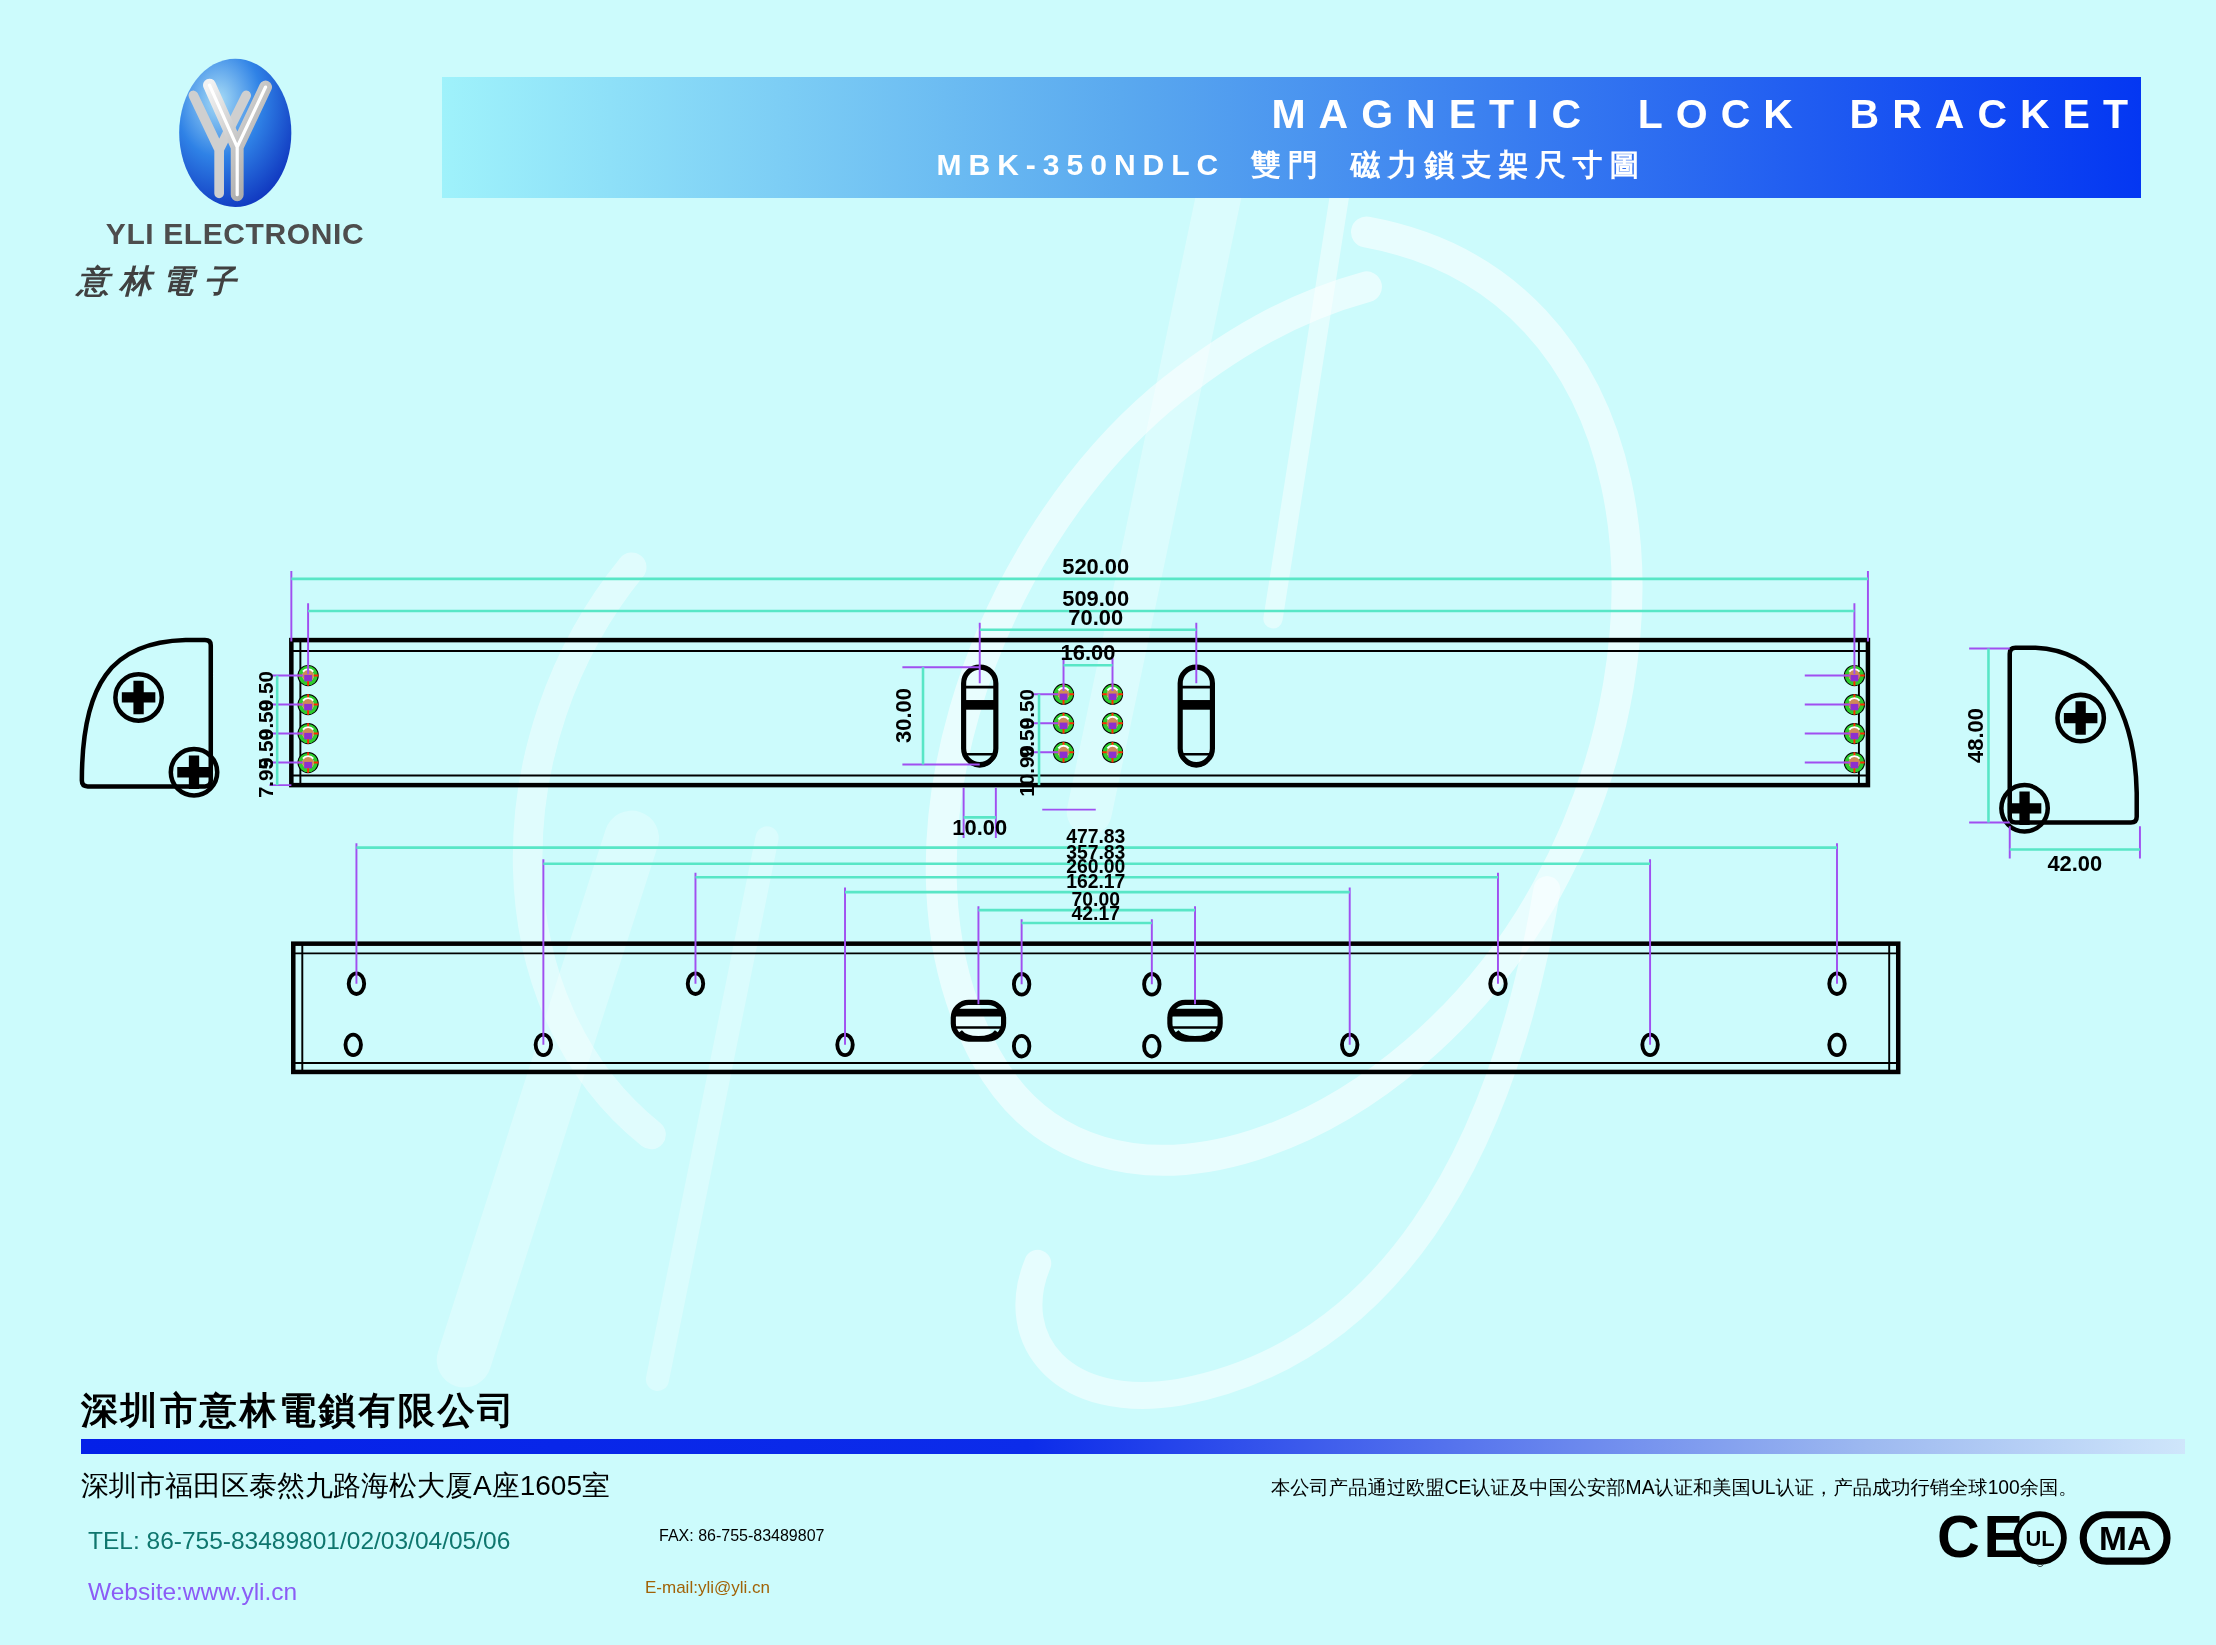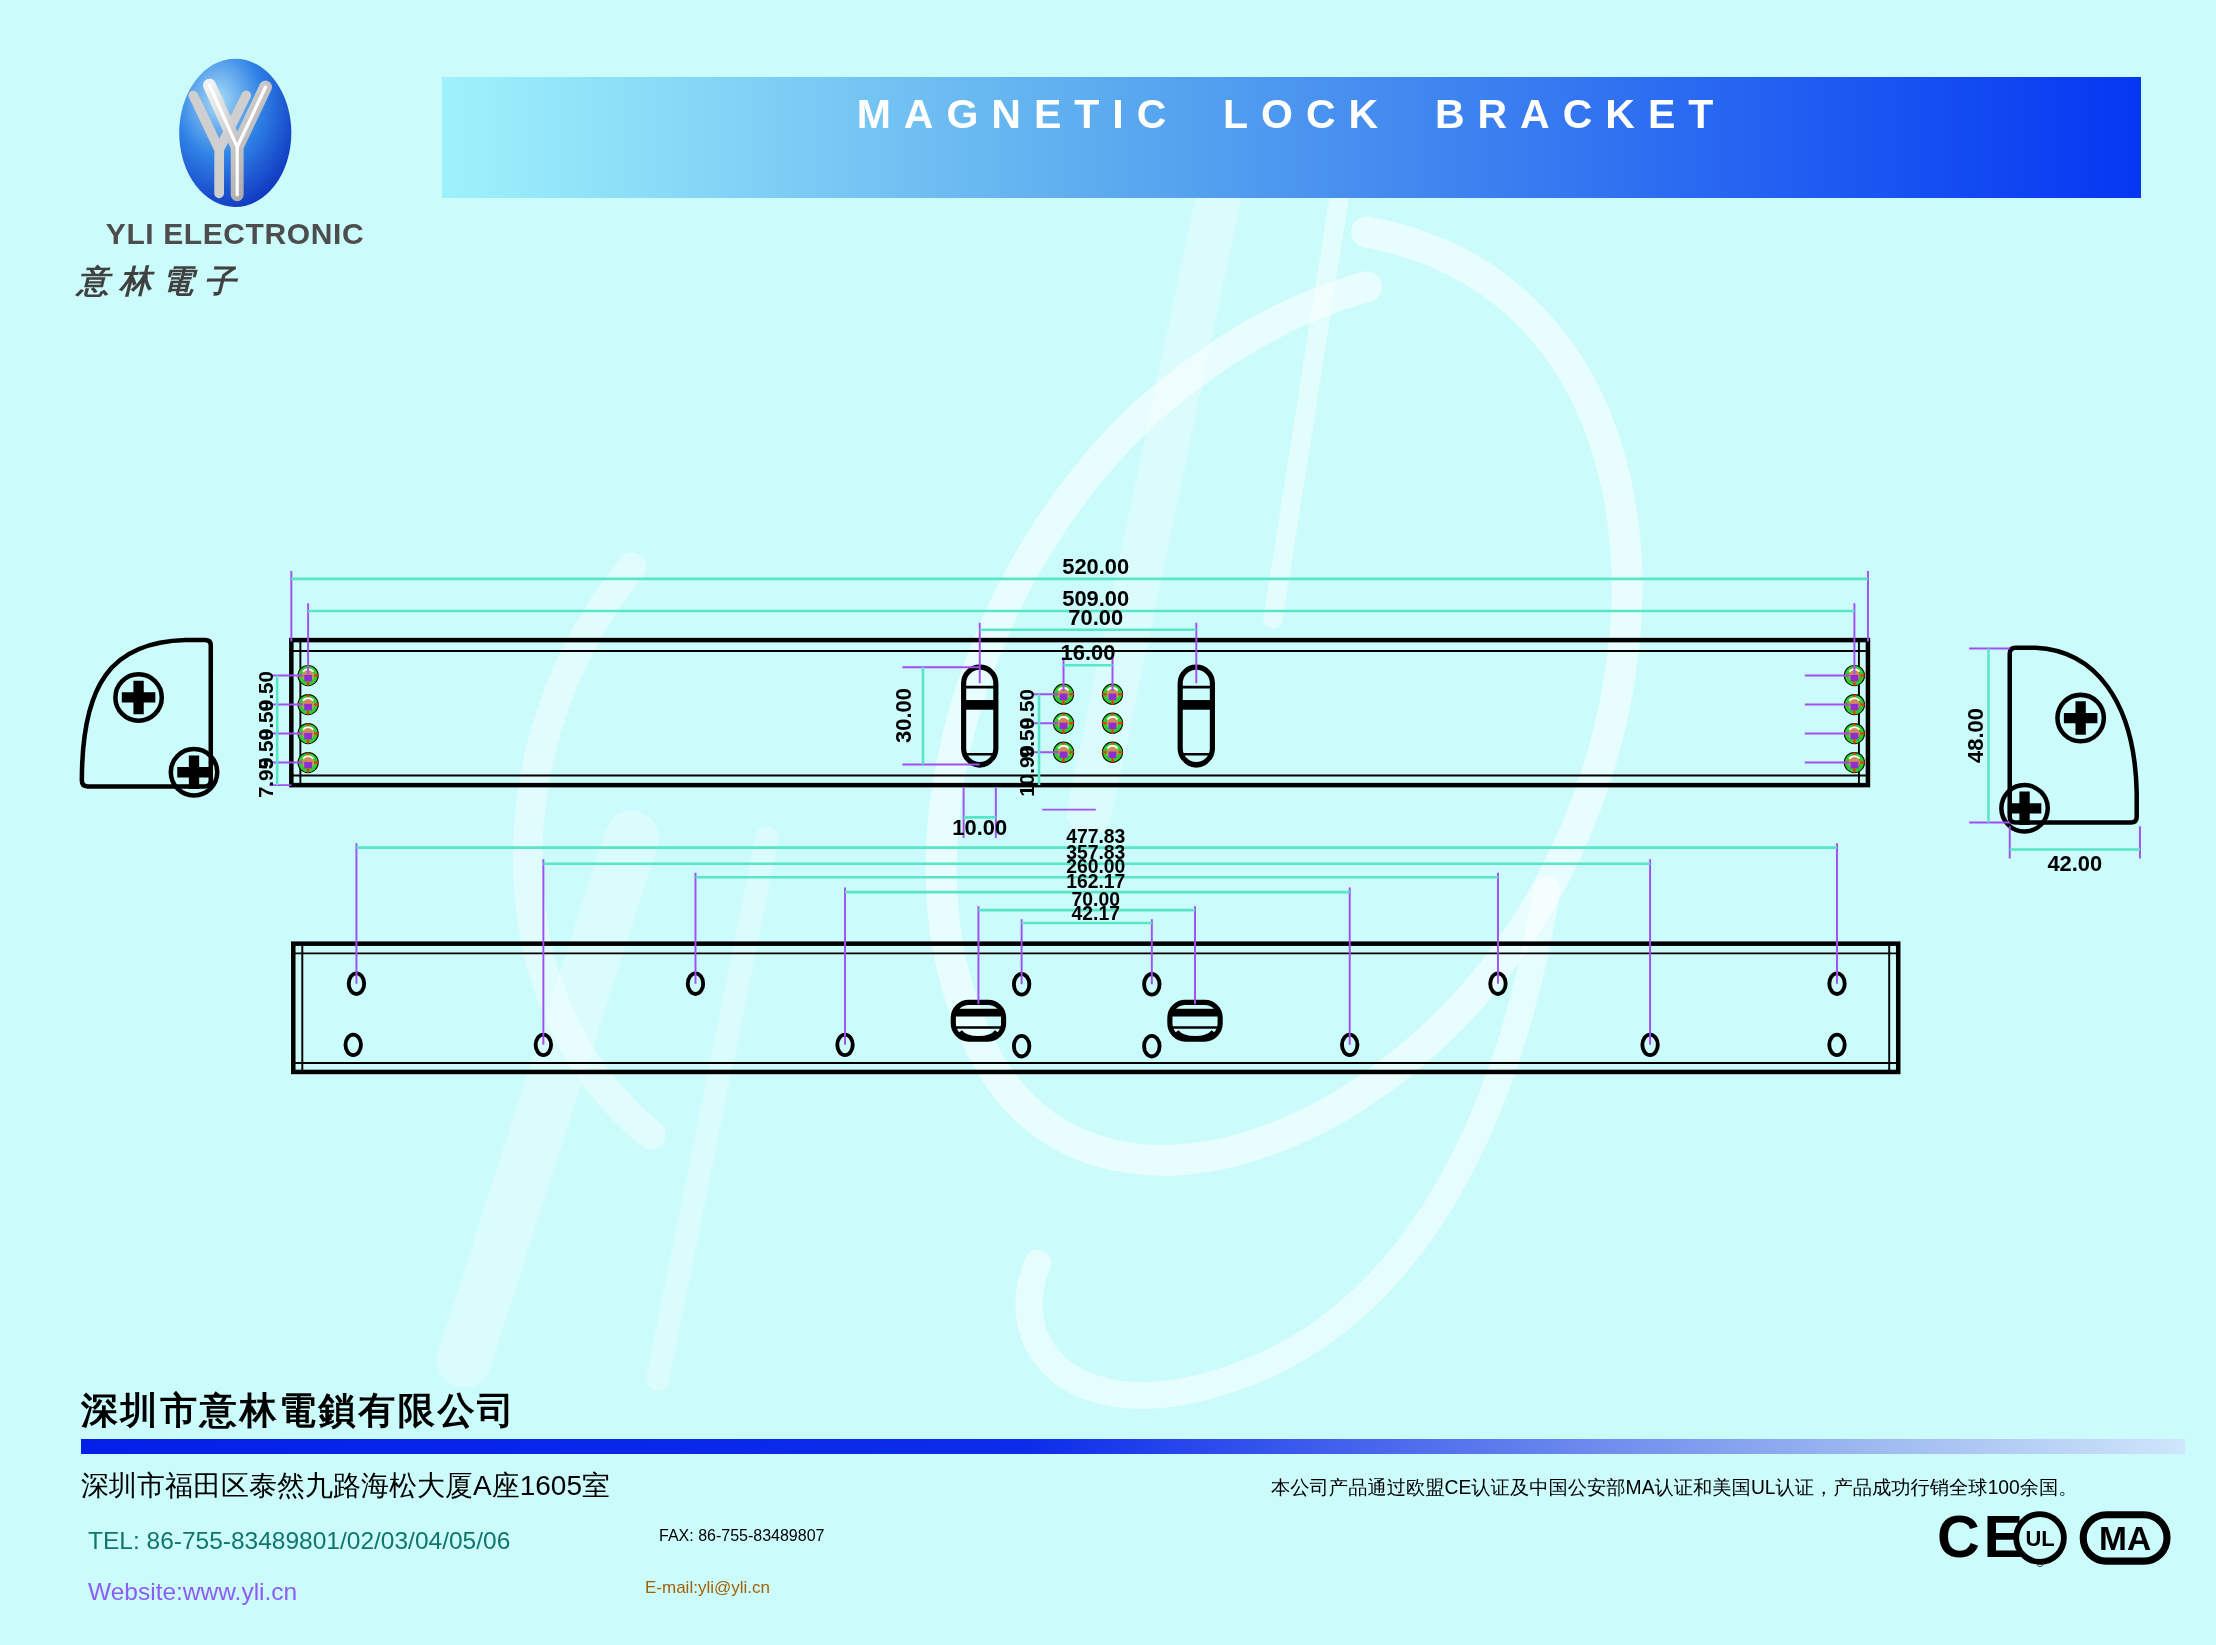--- a/index.html
+++ b/index.html
@@ -17,21 +17,21 @@
   }
   .logo-cn{
     left:77px;top:260px;width:316px;text-align:left;
     font-size:32px;font-weight:bold;color:#404040;letter-spacing:10.3px;font-style:italic;
   }
   .banner{
     left:442px;top:77px;width:1699px;height:121px;
     background:linear-gradient(90deg,#9ff2fb 0%,#5aa9ef 40%,#0437f2 100%);
   }
   .banner-title{
-    position:absolute;left:0;top:14px;width:100%;text-align:center;
+    position:absolute;left:0;top:14px;width:100%;text-align:right;
     color:#ffffff;font-size:41px;font-weight:bold;letter-spacing:13px;word-spacing:19.3px;
   }
   .banner-subtitle{
     position:absolute;left:0;top:68px;width:100%;text-align:center;
     color:#ffffff;font-size:30px;font-weight:bold;letter-spacing:7px;word-spacing:10.3px;
   }
   
   .company{left:81px;top:1386px;font-size:37px;font-weight:bold;color:#000;letter-spacing:2.6px;}
   .divider{
     left:81px;top:1439px;width:2104px;height:15px;
@@ -276,20 +276,21 @@
         <text x="3297" y="2405" font-size="52" font-weight="bold" text-anchor="middle" fill="#000">MA</text>
       </g>
     </g>
   </svg>
 
   <div class="abs logo-en">YLI ELECTRONIC</div>
   <div class="abs logo-cn">意林電子</div>
 
   <div class="abs banner">
     <div class="banner-title">MAGNETIC LOCK BRACKET</div>
+    <div class="banner-subtitle">MBK-350NDLC 雙門 磁力鎖支架尺寸圖</div>
   </div>
 
   <div class="abs company">深圳市意林電鎖有限公司</div>
   <div class="abs divider"></div>
   <div class="abs address">深圳市福田区泰然九路海松大厦A座1605室</div>
   <div class="abs cert-note">本公司产品通过欧盟CE认证及中国公安部MA认证和美国UL认证，产品成功行销全球100余国。</div>
   <div class="abs tel">TEL: 86-755-83489801/02/03/04/05/06</div>
   <div class="abs fax">FAX: 86-755-83489807</div>
   <div class="abs website">Website:www.yli.cn</div>
   <div class="abs email">E-mail:yli@yli.cn</div>

